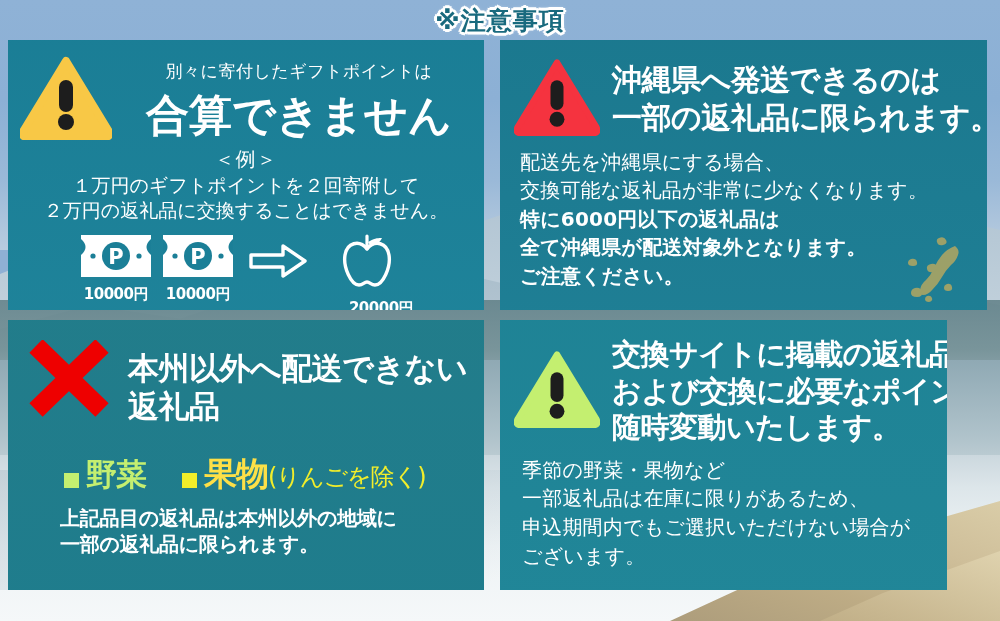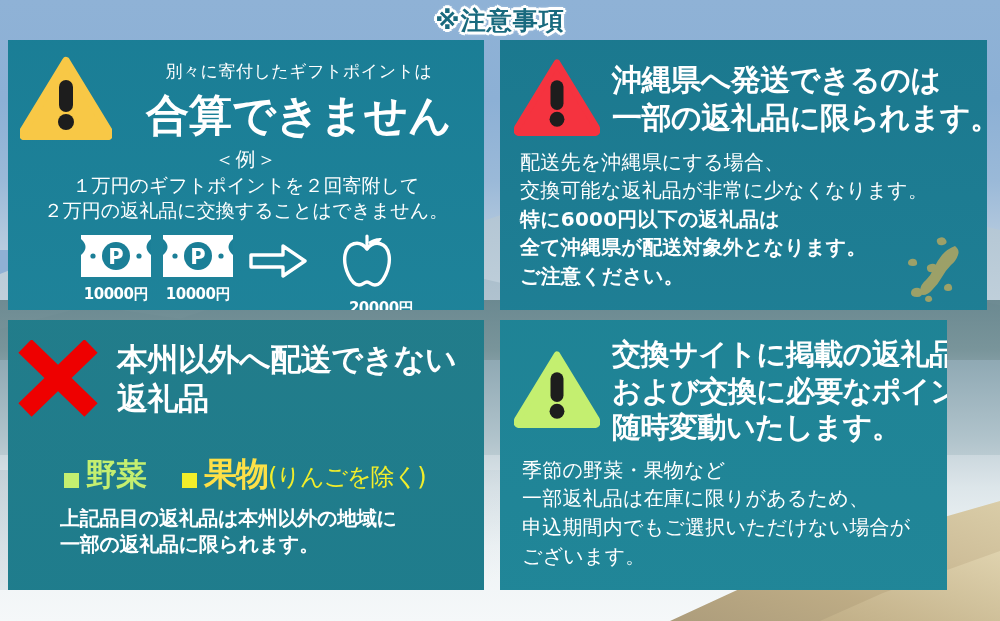--- a/index.html
+++ b/index.html
@@ -82,21 +82,21 @@
 
   
   .p2-top{display:flex;align-items:center;padding:18px 0 0 14px;}
   .p2-head{margin-left:12px;}
   .p2-big{font-size:30px;font-weight:bold;color:#fff;line-height:1.28;letter-spacing:-.5px;white-space:nowrap;}
   .p2-body{padding:8px 0 0 20px;}
   .p2-line{font-size:20px;color:#fff;line-height:1.42;letter-spacing:.2px;}
   .p2-line.b{font-weight:bold;}
 
   
-  .p3-top{display:flex;align-items:flex-start;padding:20px 0 0 7px;}
+  .p3-top{display:flex;align-items:flex-end;padding:20px 0 0 18px;}
   .p3-head{margin-left:16px;}
   .p3-big{font-size:31px;font-weight:bold;color:#fff;line-height:1.25;letter-spacing:-.5px;white-space:nowrap;}
   .p3-items{display:flex;align-items:baseline;padding:26px 0 0 56px;}
   .bullet{display:inline-block;width:15px;height:15px;margin-right:7px;vertical-align:middle;}
   .b-green{background:#c4ef70;}
   .b-yellow{background:#f2ee2a;}
   .it-green{color:#c4ef70;font-size:31px;font-weight:bold;letter-spacing:-1px;}
   .it-yellow{color:#fde047;font-size:33px;font-weight:bold;letter-spacing:-1px;}
   .it-note{color:#f2ee2a;font-size:24px;font-weight:normal;letter-spacing:-1px;}
   .p3-gap{width:36px;}

